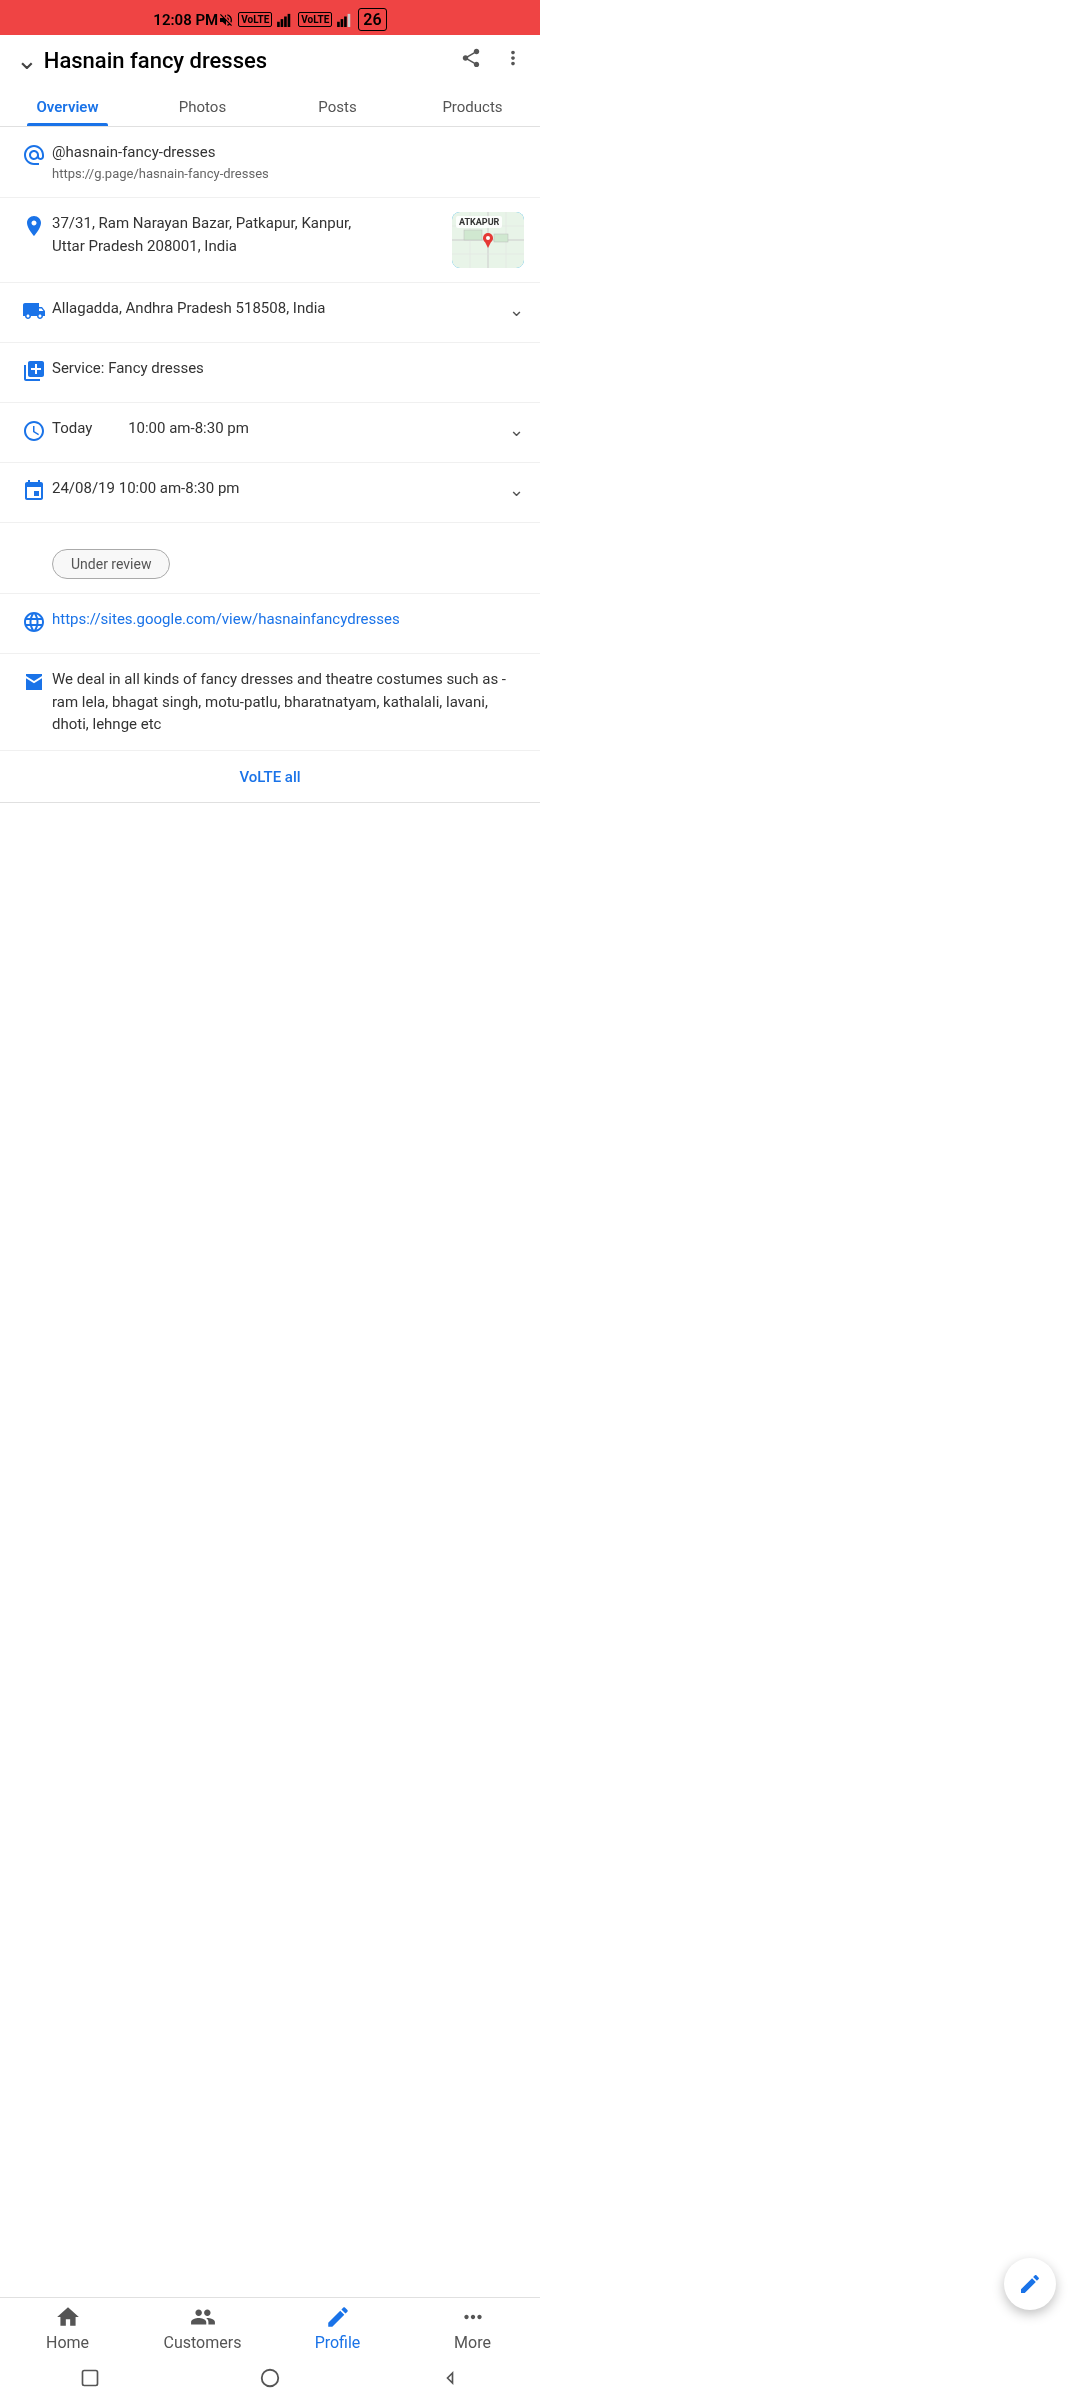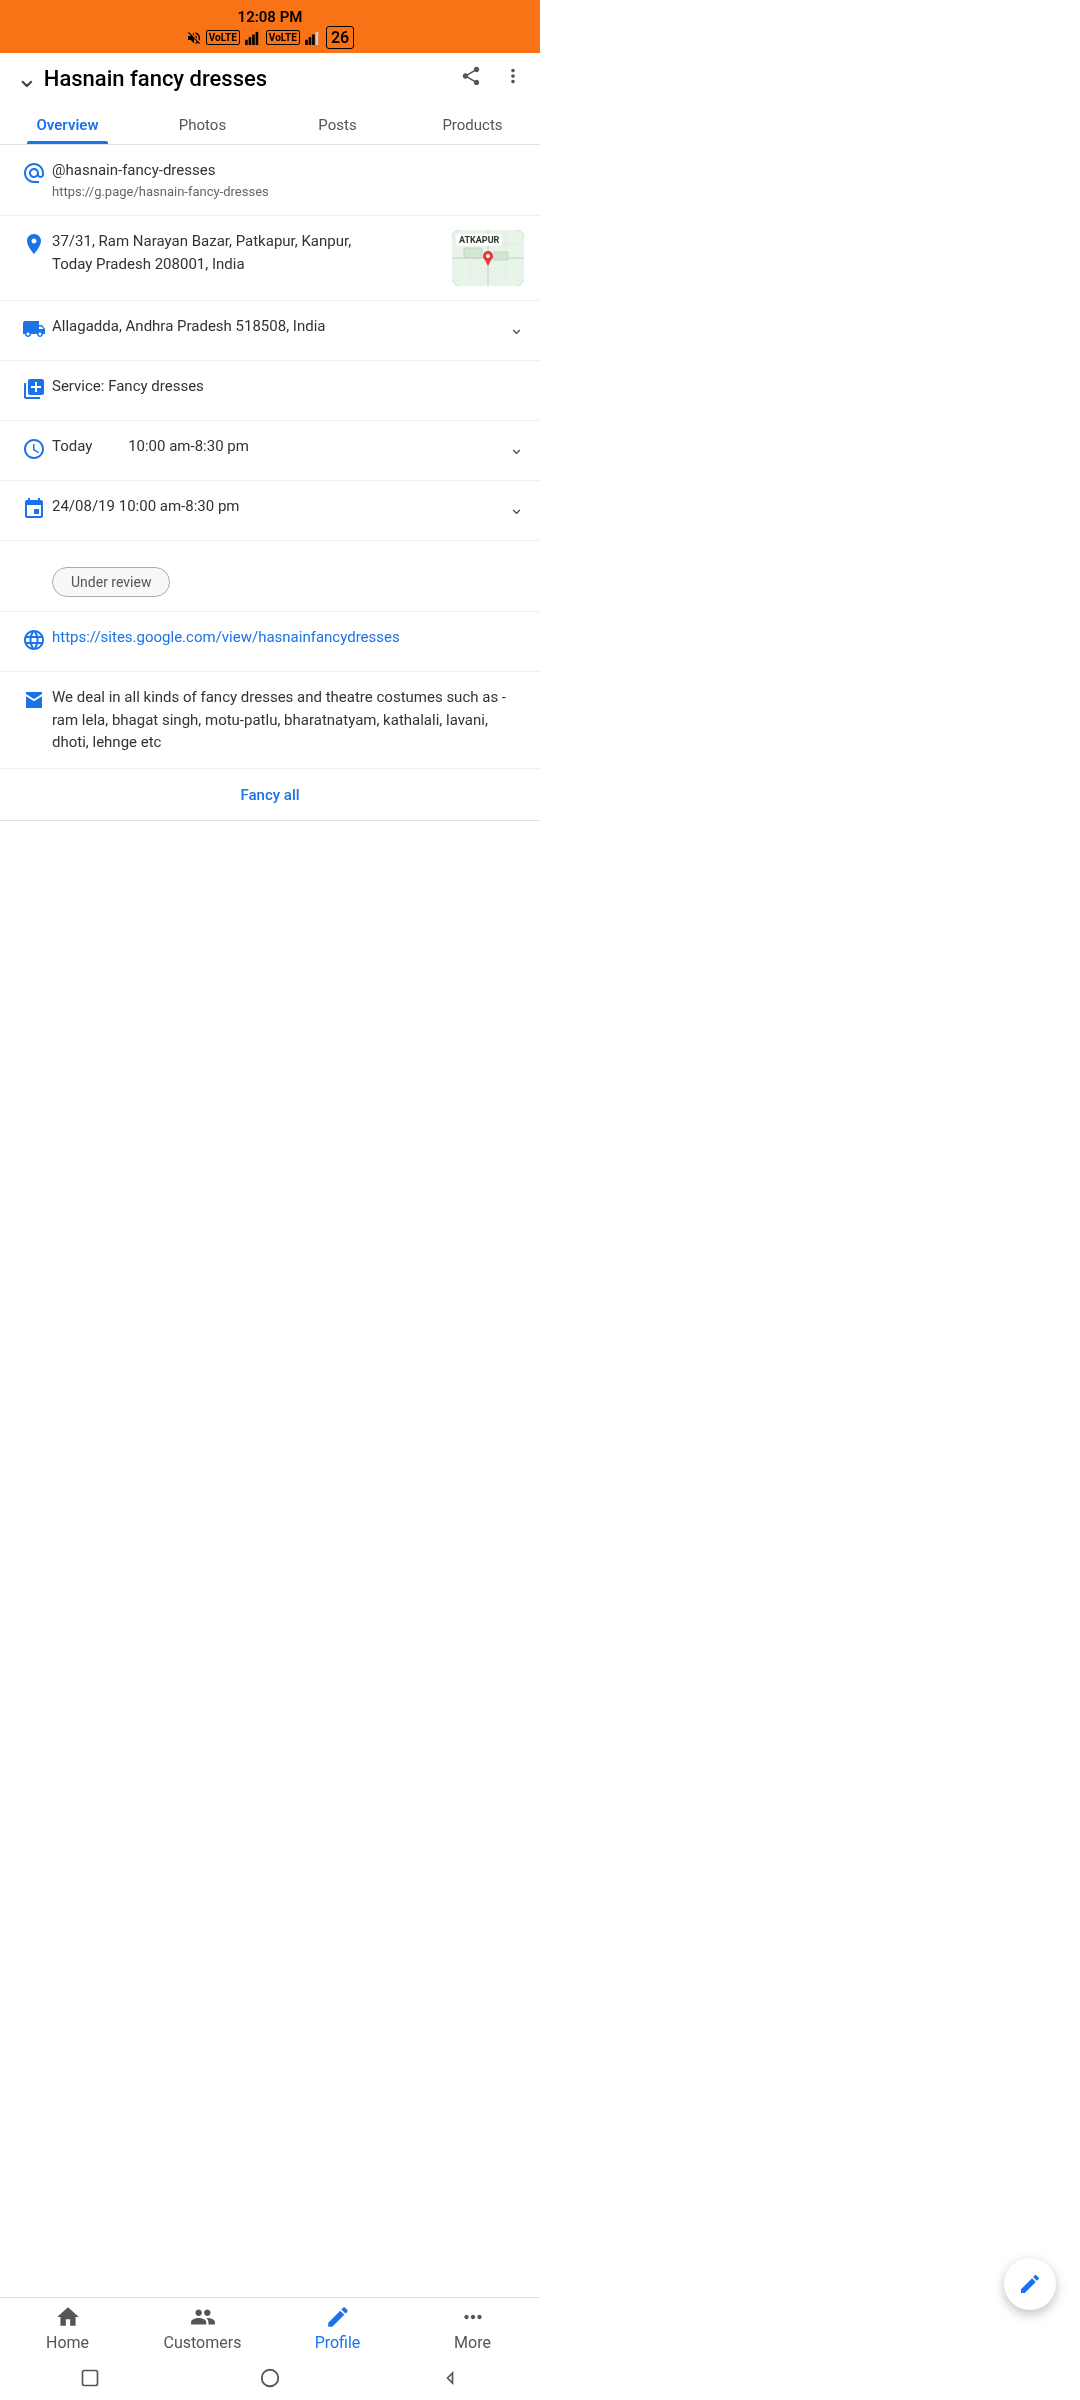--- a/index.html
+++ b/index.html
@@ -12,22 +12,21 @@
       position: relative;
       overflow-x: hidden;
     }
 
     
     .status-bar {
       display: flex;
       justify-content: center;
       align-items: center;
       padding: 8px 16px 4px;
-      background: #f97316;
-      flex-direction: column;
+      background: #ef4444;
     }
     .status-time {
       font-size: 15px;
       font-weight: 600;
       color: #000;
     }
     .status-icons {
       display: flex;
       align-items: center;
       gap: 4px;
@@ -347,21 +346,21 @@
   </div>
 
   <div class="info-row">
     <div class="info-icon">
       <svg viewBox="0 0 24 24">
           <path d="M12 2C8.13 2 5 5.13 5 9c0 5.25 7 13 7 13s7-7.75 7-13c0-3.87-3.13-7-7-7zm0 9.5c-1.38 0-2.5-1.12-2.5-2.5s1.12-2.5 2.5-2.5 2.5 1.12 2.5 2.5-1.12 2.5-2.5 2.5z"></path>
         </svg>
     </div>
     <div class="info-content" style="flex:1;">
       <div>37/31, Ram Narayan Bazar, Patkapur, Kanpur,</div>
-      <div>Today Pradesh 208001, India</div>
+      <div>Uttar Pradesh 208001, India</div>
     </div>
     <div class="map-thumb">
       <div class="map-label">ATKAPUR</div>
       
       <svg width="72" height="56" viewBox="0 0 72 56">
         <rect width="72" height="56" fill="#e8f4e8"></rect>
         <line x1="0" y1="28" x2="72" y2="28" stroke="#ccc" stroke-width="1"></line>
         <line x1="36" y1="0" x2="36" y2="56" stroke="#ccc" stroke-width="1"></line>
         <line x1="0" y1="14" x2="72" y2="14" stroke="#e0e0e0" stroke-width="0.5"></line>
         <line x1="0" y1="42" x2="72" y2="42" stroke="#e0e0e0" stroke-width="0.5"></line>
@@ -442,21 +441,21 @@
       <svg viewBox="0 0 24 24">
           <path d="M20 4H4v2l8 5 8-5V4zm0 4.236l-8 5-8-5V20h16V8.236z"></path>
         </svg>
     </div>
     <div class="info-content">We deal in all kinds of fancy dresses and theatre costumes such as - ram lela, bhagat singh, motu-patlu, bharatnatyam, kathalali, lavani, dhoti, lehnge etc</div>
   </div>
 
 </div>
 
 <div class="view-all-row">
-  <span class="view-all-link">Fancy all</span>
+  <span class="view-all-link">VoLTE all</span>
 </div>
 
 <div class="bottom-spacer"></div>
 
 <div class="fab">
   <svg viewBox="0 0 24 24">
       <path d="M3 17.25V21h3.75L17.81 9.94l-3.75-3.75L3 17.25zM20.71 7.04c.39-.39.39-1.02 0-1.41l-2.34-2.34c-.39-.39-1.02-.39-1.41 0l-1.83 1.83 3.75 3.75 1.83-1.83z"></path>
     </svg>
 </div>
 

